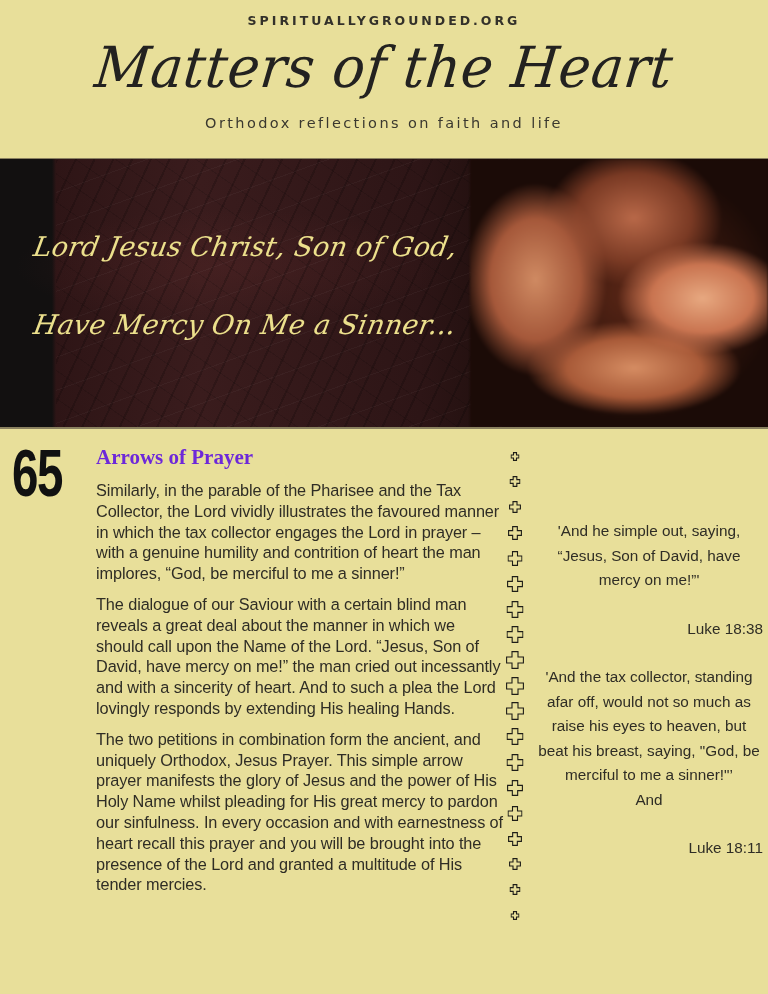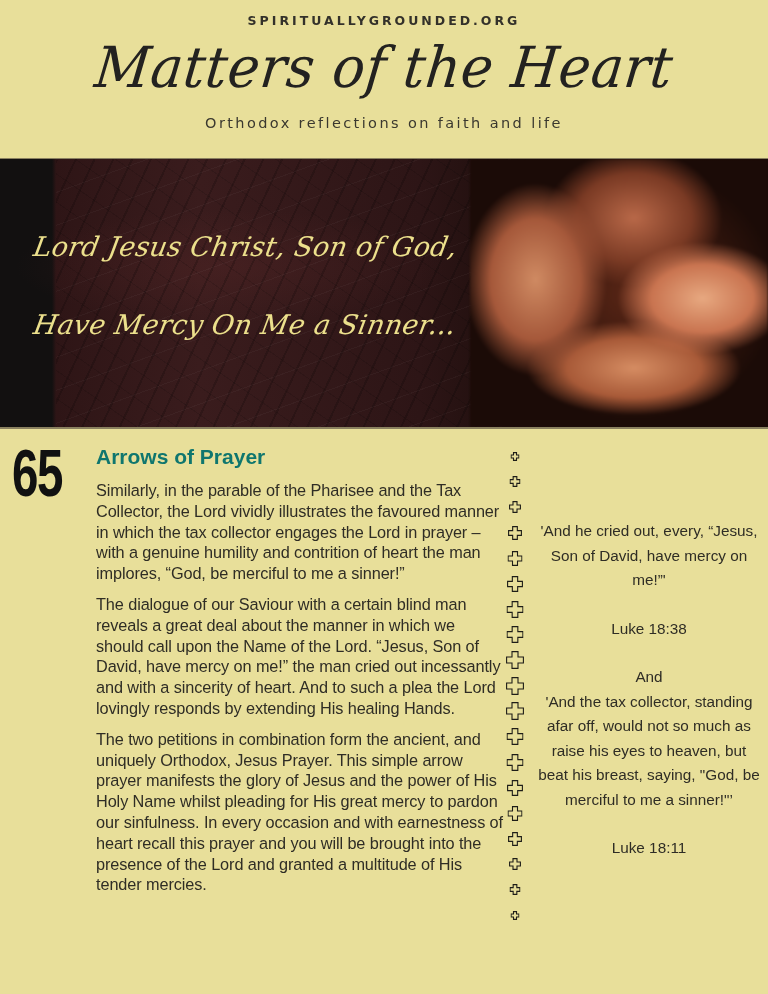--- a/index.html
+++ b/index.html
@@ -67,39 +67,39 @@
 
   .number {
     position: absolute; left: 12px; top: 440px;
     font-family: "Liberation Sans", sans-serif; font-weight: bold;
     font-size: 66px; color: #111; letter-spacing: -2px;
     transform: scaleX(0.72); transform-origin: left top;
     line-height: 1;
   }
   .article { position: absolute; left: 96px; top: 444px; width: 410px; }
   .article-title {
-    font-family: Liberation Sans, sans-serif; font-weight: bold;
-    font-size: 21px; color: #0f766e; margin-bottom: 10px; line-height: 26px;
+    font-family: Liberation Serif, serif; font-weight: bold;
+    font-size: 21px; color: #6d28d9; margin-bottom: 10px; line-height: 26px;
   }
   .article p {
     font-family: "Liberation Sans", sans-serif; font-size: 16.3px;
     line-height: 20.8px; color: #2f2d25; margin-bottom: 10px;
     letter-spacing: -0.1px;
   }
 
   .crosses { position: absolute; left: 500px; top: 450px; width: 30px; height: 480px; }
   .cross { position: absolute; left: 50%; transform: translateX(-50%); }
   .cross svg { display: block; }
 
   .quotes { position: absolute; left: 535px; top: 519px; width: 228px; text-align: center; }
   .quote {
     font-family: "Liberation Sans", sans-serif; font-size: 15.3px;
     line-height: 24.5px; color: #2f2d25;
   }
-  .ref { margin-top: 24px; margin-bottom: 24px; }
+  .ref { margin-top: 24px; margin-bottom: 24px; text-align: right; }
 </style>
 </head>
 <body>
 
 <div class="header">
   <div class="site-url">SPIRITUALLYGROUNDED.ORG</div>
   <div class="title">Matters of the Heart</div>
   <div class="subtitle">Orthodox reflections on faith and life</div>
 </div>
 
@@ -212,18 +212,18 @@
       </svg>
     </div>
     <div class="cross" style="top: 460.5px;">
       <svg width="9" height="9" viewBox="0 0 9 9">
         <path d="M3 0.6 H6 V3 H8.4 V6 H6 V8.4 H3 V6 H0.6 V3 H3 Z" fill="none" stroke="#1e1d18" stroke-width="1.1"></path>
       </svg>
     </div>
   </div>
 
 <div class="quotes">
-  <div class="quote">'And he cried out, every, “Jesus, Son of David, have mercy on me!”'</div>
+  <div class="quote">'And he simple out, saying, “Jesus, Son of David, have mercy on me!”'</div>
   <div class="quote ref">Luke 18:38</div>
+  <div class="quote">'And the tax collector, standing afar off, would not so much as raise his eyes to heaven, but beat his breast, saying, "God, be merciful to me a sinner!"’</div>
   <div class="quote">And</div>
-  <div class="quote">'And the tax collector, standing afar off, would not so much as raise his eyes to heaven, but beat his breast, saying, "God, be merciful to me a sinner!"’</div>
   <div class="quote ref">Luke 18:11</div>
 </div>
 
 </body></html>

